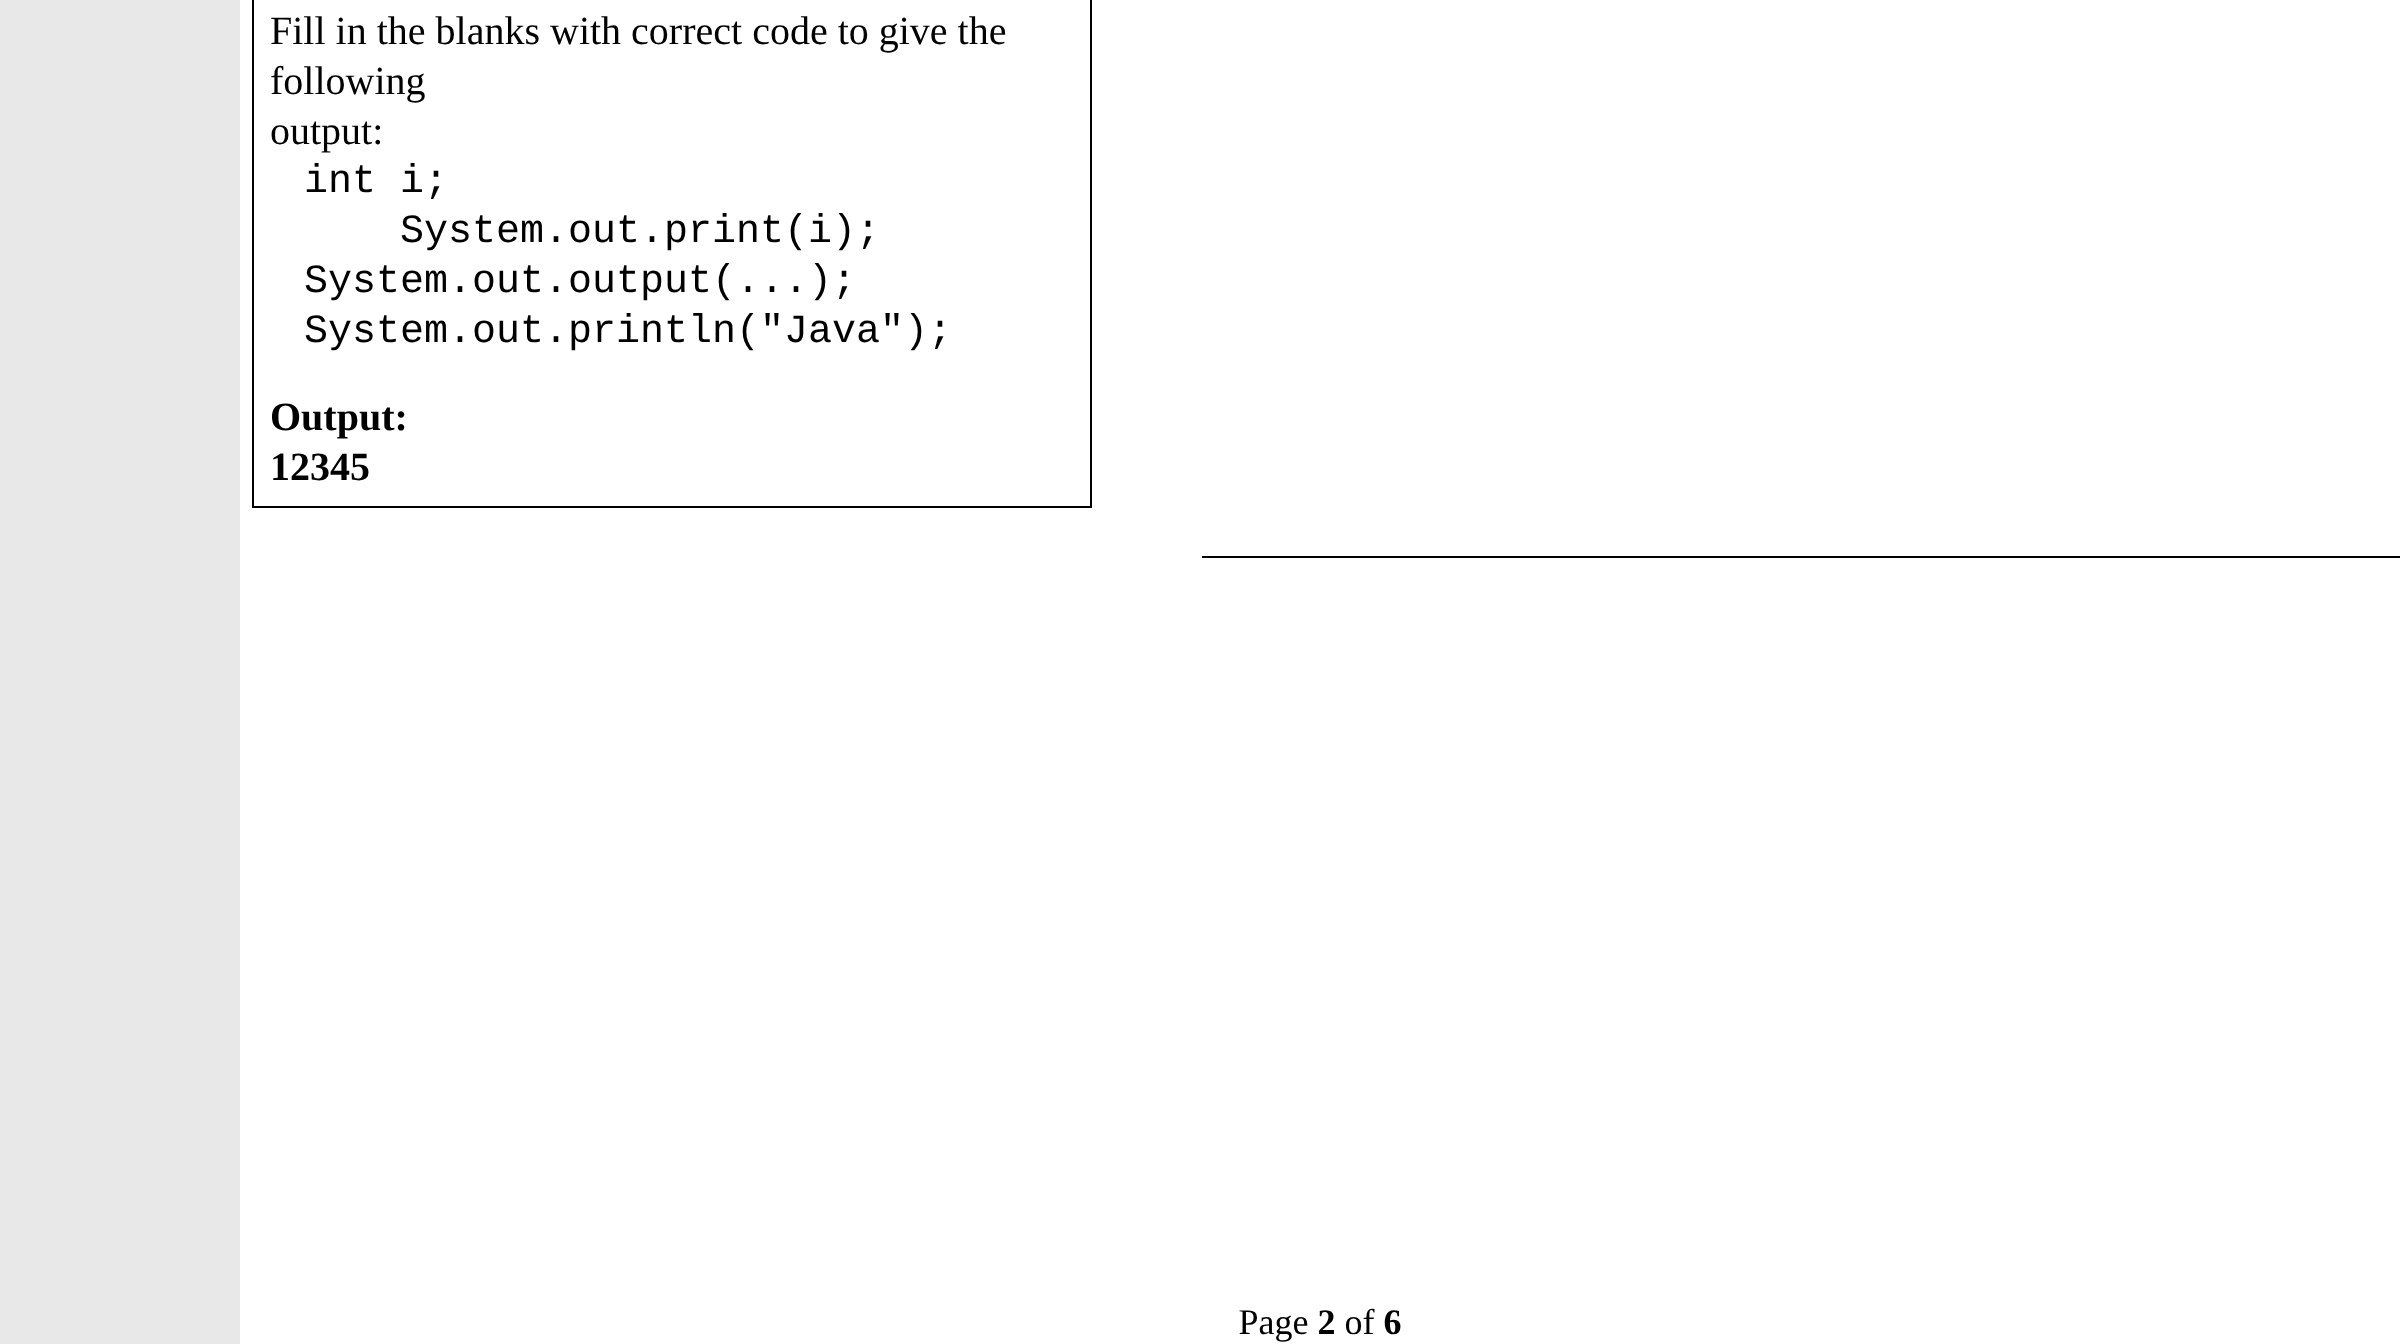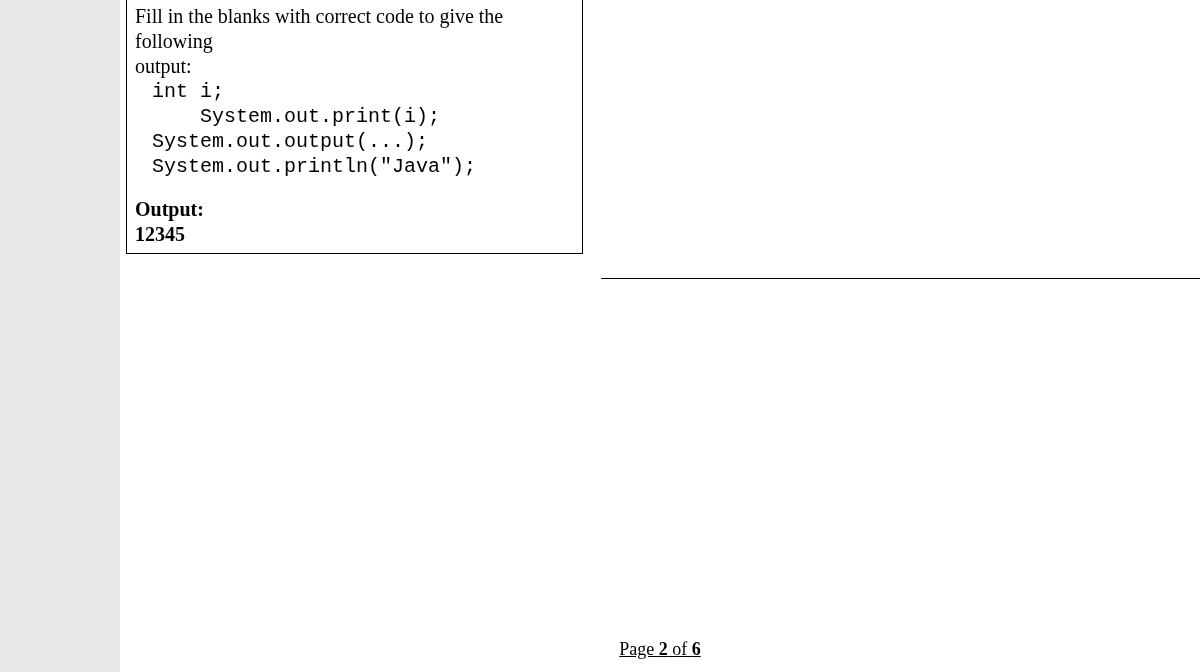--- a/index.html
+++ b/index.html
@@ -28,21 +28,21 @@
       left: 120px;
       top: 0;
       right: 0;
       height: 100%;
       background: #ffffff;
     }
     .cell {
       position: absolute;
       left: 6px;
       top: 0;
-      width: 457px;
+      width: 420px;
       border: 1px solid #000;
       border-top: none;
       padding: 4px 8px 6px 8px;
       font-size: 20px;
       line-height: 1.25;
     }
     .instruction {
       font-family: "Times New Roman", Times, serif;
       font-size: 20px;
     }
@@ -66,22 +66,21 @@
     }
     .page-footer {
       position: absolute;
       left: 0;
       right: 0;
       bottom: 0;
       text-align: center;
       font-family: "Times New Roman", Times, serif;
       font-size: 18px;
       color: #000;
-      padding-bottom: 12px;
-      text-decoration: underline;
+      padding-bottom: 0;
     }
     .page-footer .num {
       font-weight: bold;
     }
   </style>
 </head>
 <body>
 
 <div class="left-margin"></div>
 

